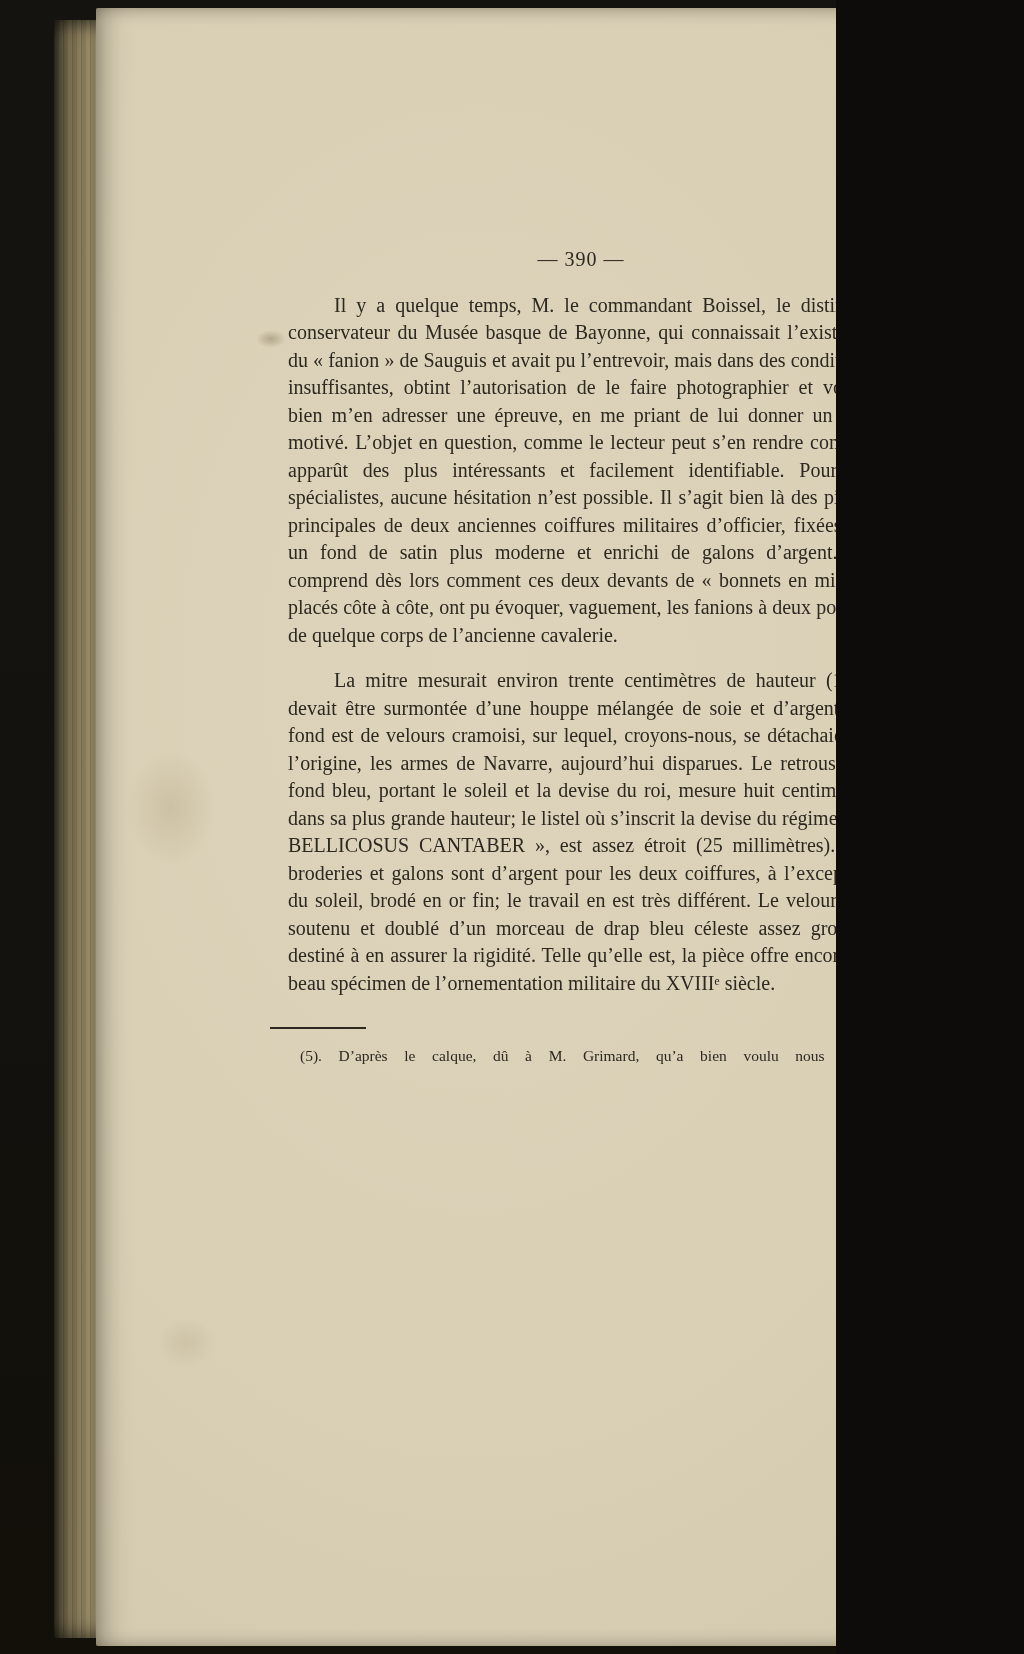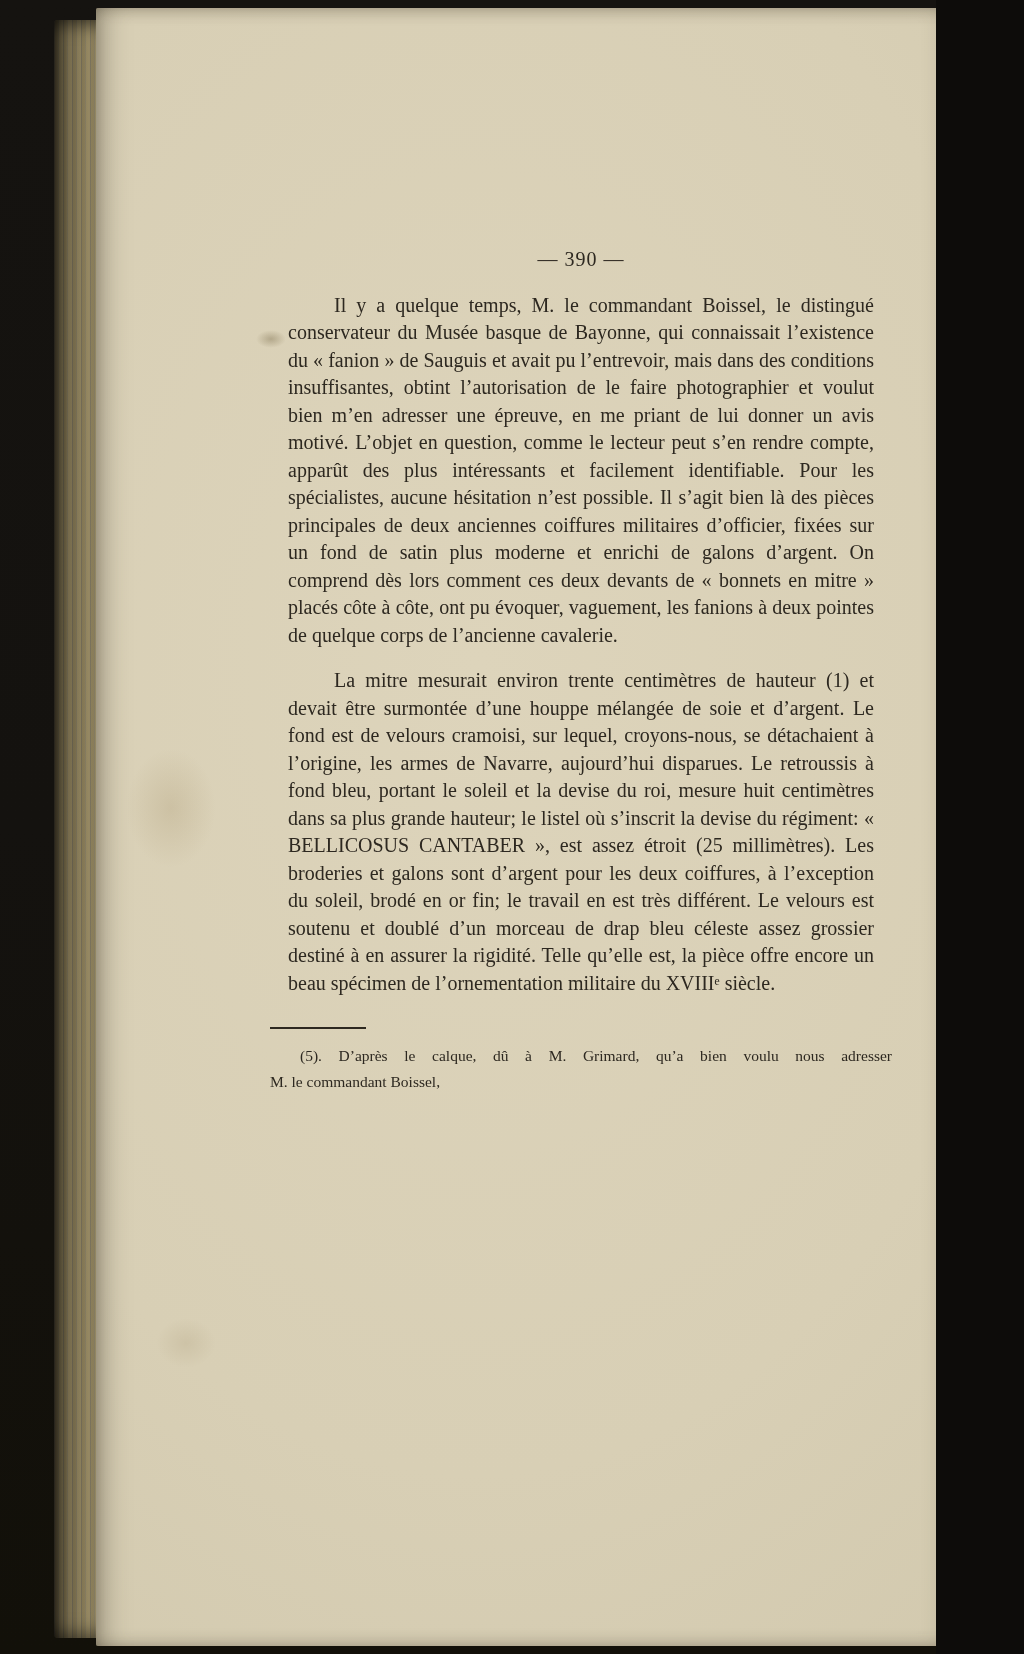--- a/index.html
+++ b/index.html
@@ -2,21 +2,21 @@
 <html><head>
 <meta charset="utf-8">
 <style>
   html, body {
     margin: 0;
     padding: 0;
     background: #0d0c0a;
   }
   .scan {
     position: relative;
-    width: 936px;
+    width: 836px;
     height: 1654px;
     background: linear-gradient(180deg, #151310 0%, #14120f 50%, #121009 100%);
     overflow: hidden;
     font-family: "Liberation Serif", serif;
   }
   
   .edge-stack {
     position: absolute;
     left: 54px;
     top: 20px;
@@ -135,21 +135,20 @@
       <div class="page-number">— 390 —</div>
 
       <div class="body-text">
         <p>Il y a quelque temps, M. le commandant Boissel, le distingué conservateur du Musée basque de Bayonne, qui connaissait l’existence du « fanion » de Sauguis et avait pu l’entrevoir, mais dans des conditions insuffisantes, obtint l’autorisation de le faire photographier et voulut bien m’en adresser une épreuve, en me priant de lui donner un avis motivé. L’objet en question, comme le lecteur peut s’en rendre compte, apparût des plus intéressants et facilement identifiable. Pour les spécialistes, aucune hésitation n’est possible. Il s’agit bien là des pièces principales de deux anciennes coiffures militaires d’officier, fixées sur un fond de satin plus moderne et enrichi de galons d’argent. On comprend dès lors comment ces deux devants de « bonnets en mitre » placés côte à côte, ont pu évoquer, vaguement, les fanions à deux pointes de quelque corps de l’ancienne cavalerie.</p>
         <p>La mitre mesurait environ trente centimètres de hauteur (1) et devait être surmontée d’une houppe mélangée de soie et d’argent. Le fond est de velours cramoisi, sur lequel, croyons-nous, se détachaient à l’origine, les armes de Navarre, aujourd’hui disparues. Le retroussis à fond bleu, portant le soleil et la devise du roi, mesure huit centimètres dans sa plus grande hauteur; le listel où s’inscrit la devise du régiment: « BELLICOSUS CANTABER », est assez étroit (25 millimètres). Les broderies et galons sont d’argent pour les deux coiffures, à l’exception du soleil, brodé en or fin; le travail en est très différent. Le velours est soutenu et doublé d’un morceau de drap bleu céleste assez grossier destiné à en assurer la rigidité. Telle qu’elle est, la pièce offre encore un beau spécimen de l’ornementation militaire du XVIIIᵉ siècle.</p>
       </div>
 
       <div class="footnote">
         <div class="footnote-rule"></div>
         <div class="footnote-line-1">(5). D’après le calque, dû à M. Grimard, qu’a bien voulu nous adresser</div>
-        <div class="footnote-line-2">M. le commandant Boissel,</div>
       </div>
 
     </div>
   </div>
 
   <div class="right-edge"></div>
 
 </div>
 
 </body></html>

